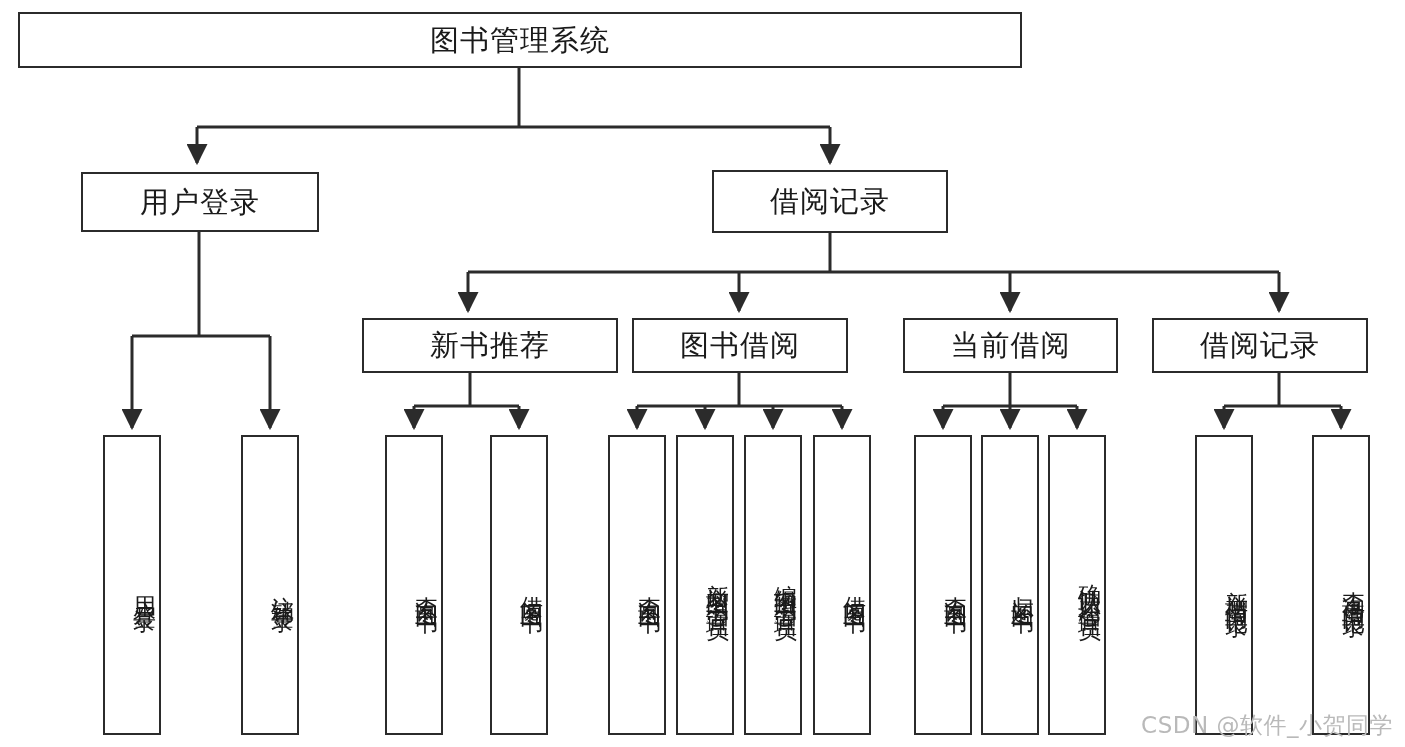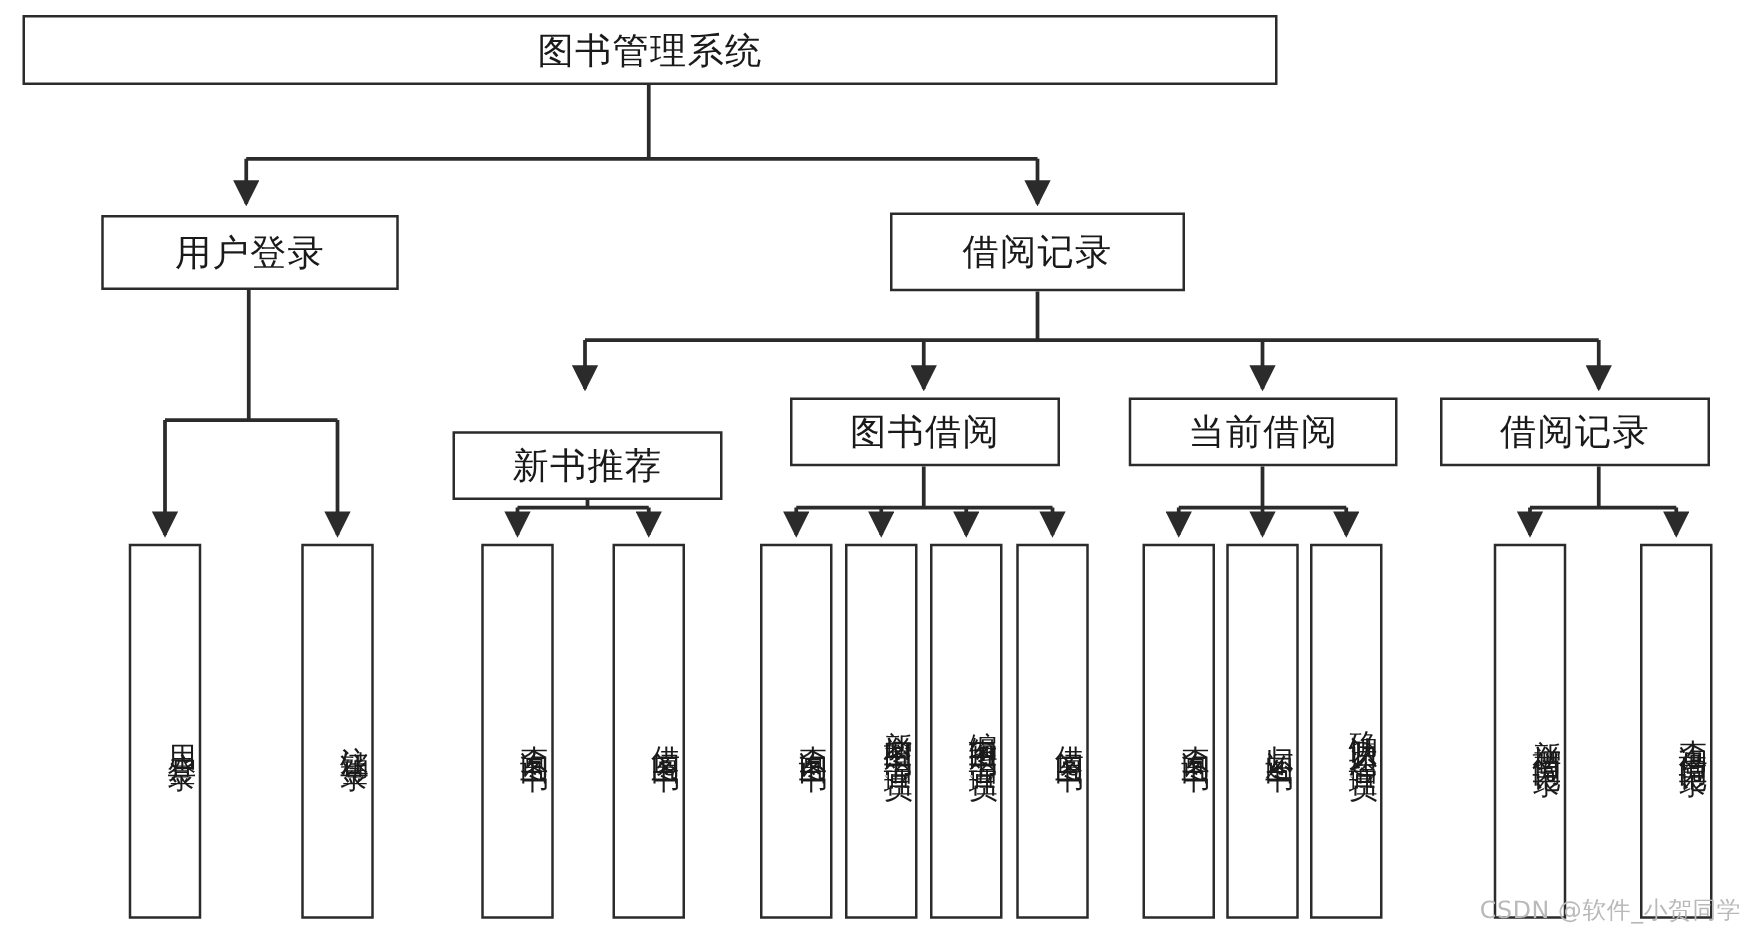--- a/index.html
+++ b/index.html
@@ -46,21 +46,21 @@
     letter-spacing: 5px;
     line-height: 1.25;
     padding-top: 6px;
     align-items: flex-start;
     justify-content: center;
   }
   #watermark {
     position: absolute;
     right: 12px;
     bottom: 6px;
-    font-size: 19px;
+    font-size: 23px;
     color: #b9b9b9;
     letter-spacing: 0.5px;
     white-space: nowrap;
     pointer-events: none;
   }
 </style>
 </head>
 <body>
 
 <div id="canvas">
@@ -113,21 +113,21 @@
       <path d="M 1224 406 L 1224 428" marker-end="url(#arrow)"></path>
       <path d="M 1341 406 L 1341 428" marker-end="url(#arrow)"></path>
     </g>
   </svg>
 
   <div class="node node-h" style="left:18px; top:12px; width:1004px; height:56px;">图书管理系统</div>
 
   <div class="node node-h" style="left:81px; top:172px; width:238px; height:60px;">用户登录</div>
   <div class="node node-h" style="left:712px; top:170px; width:236px; height:63px;">借阅记录</div>
 
-  <div class="node node-h" style="left:362px; top:318px; width:216px; height:55px;margin-top:27px;">新书推荐</div>
+  <div class="node node-h" style="left:362px; top:318px; width:256px; height:55px;">新书推荐</div>
   <div class="node node-h" style="left:632px; top:318px; width:216px; height:55px;">图书借阅</div>
   <div class="node node-h" style="left:903px; top:318px; width:215px; height:55px;">当前借阅</div>
   <div class="node node-h" style="left:1152px; top:318px; width:216px; height:55px;">借阅记录</div>
 
   <div class="node node-v" style="left:103px; top:435px; width:58px; height:300px;">用户登录</div>
   <div class="node node-v" style="left:241px; top:435px; width:58px; height:300px;">注销登录</div>
 
   <div class="node node-v" style="left:385px; top:435px; width:58px; height:300px;">查询图书</div>
   <div class="node node-v" style="left:490px; top:435px; width:58px; height:300px;">借阅图书</div>
 

